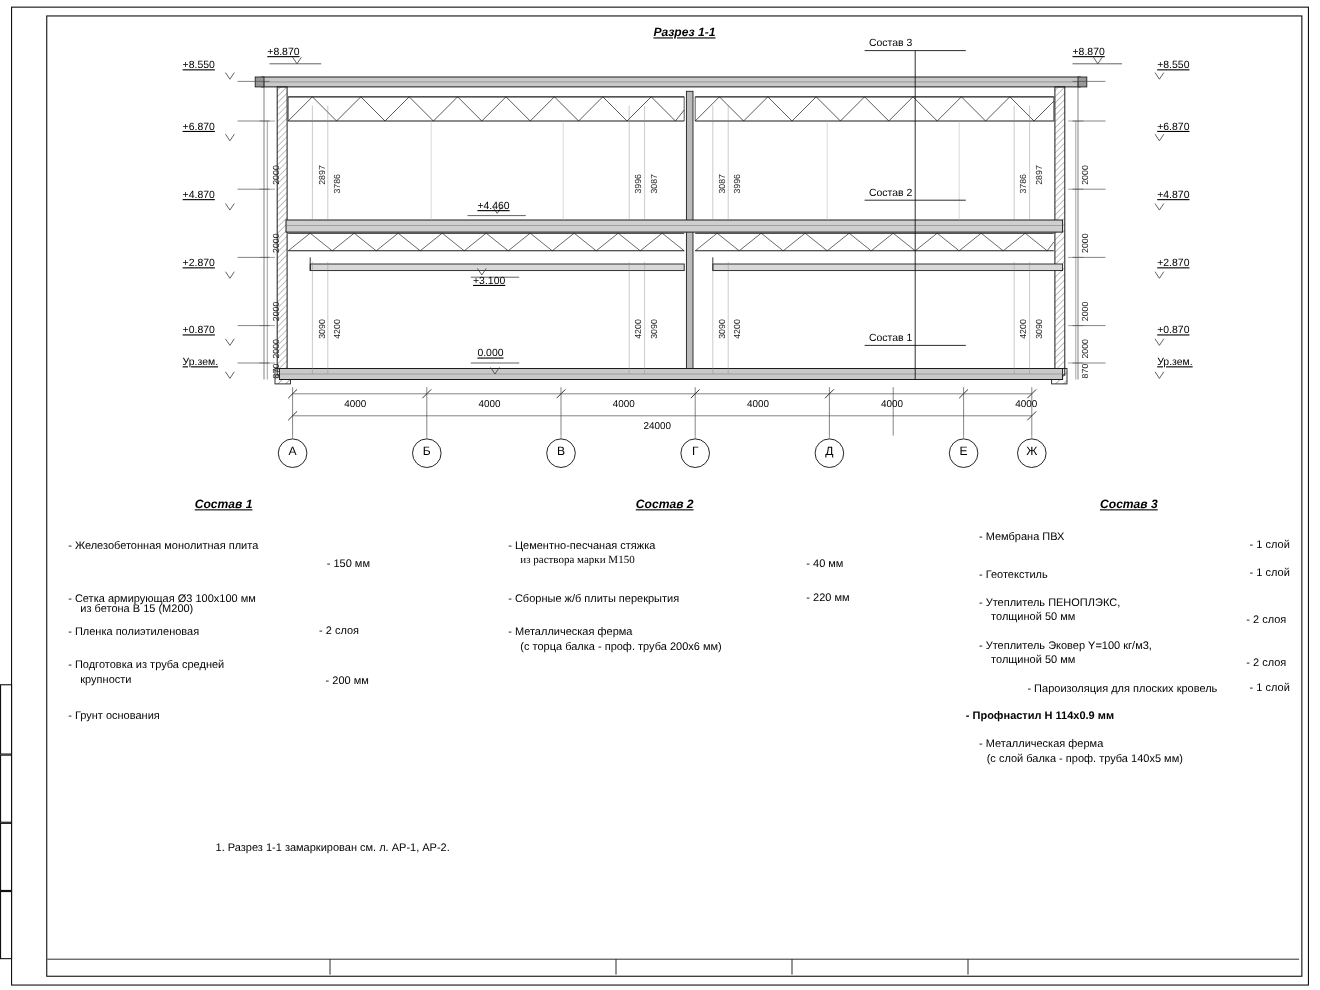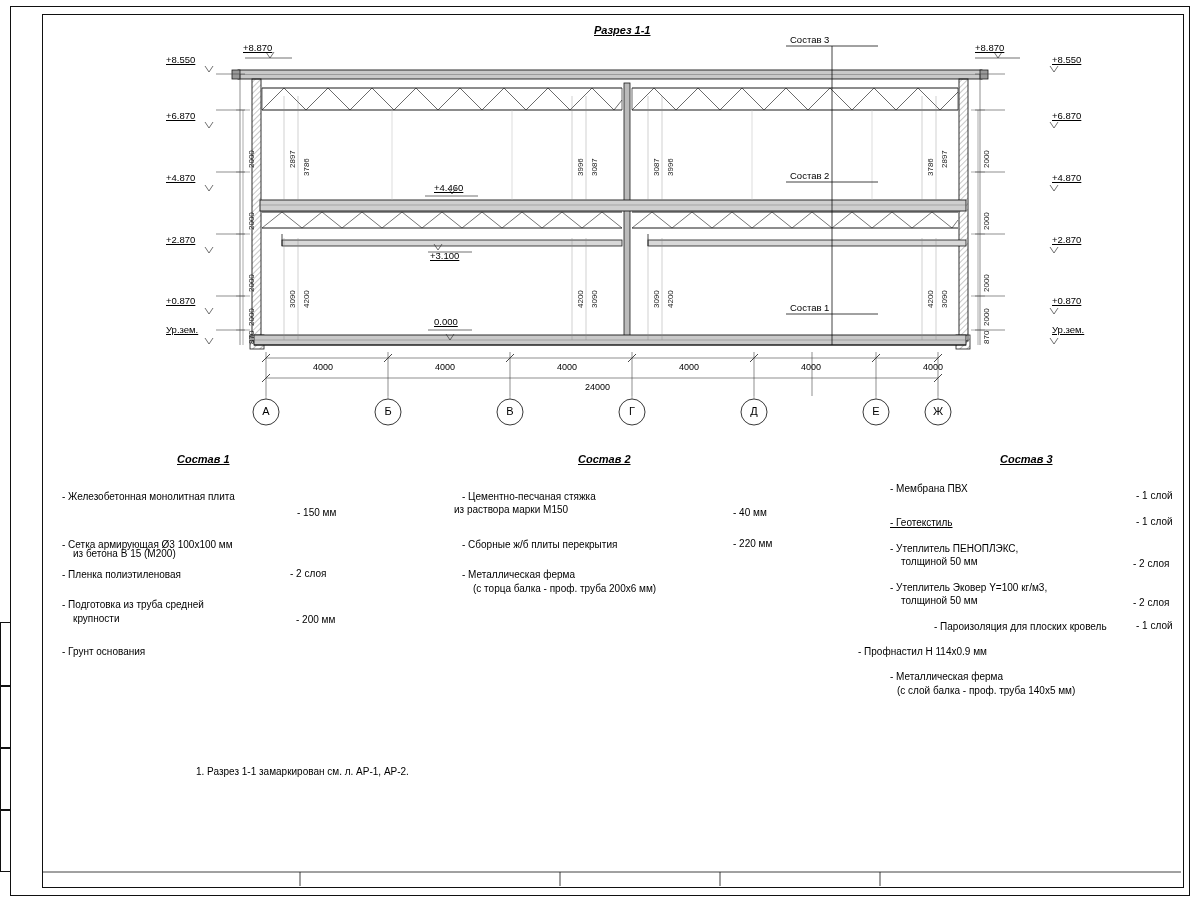--- a/index.html
+++ b/index.html
@@ -403,49 +403,49 @@
 
   <div class="comp-item" style="left:62px;top:598px;">- Подготовка из труба средней</div>
   <div class="comp-item" style="left:73px;top:612px;text-align:center;">крупности</div>
   <div class="comp-val" style="left:296px;top:614px;">- 200 мм</div>
 
   <div class="comp-item" style="left:62px;top:645px;">- Грунт основания</div>
 
   <div class="composition-title" style="left:578px;top:453px;">Состав 2</div>
 
   <div class="comp-item" style="left:462px;top:490px;">- Цементно-песчаная стяжка</div>
-  <div class="comp-item" style="left:454px;top:503px;">из раствора марки М150</div>
+  <div class="comp-item" style="left:473px;top:503px;font-family:Liberation Serif, serif;">из раствора марки М150</div>
   <div class="comp-val" style="left:733px;top:507px;">- 40 мм</div>
 
   <div class="comp-item" style="left:462px;top:538px;">- Сборные ж/б плиты перекрытия</div>
   <div class="comp-val" style="left:733px;top:538px;">- 220 мм</div>
 
   <div class="comp-item" style="left:462px;top:568px;">- Металлическая ферма</div>
   <div class="comp-item" style="left:473px;top:582px;">(с торца балка - проф. труба 200х6 мм)</div>
 
   <div class="composition-title" style="left:1000px;top:453px;">Состав 3</div>
 
   <div class="comp-item" style="left:890px;top:482px;">- Мембрана ПВХ</div>
   <div class="comp-val" style="left:1136px;top:490px;">- 1 слой</div>
 
-  <div class="comp-item" style="left:890px;top:516px;text-decoration:underline;">- Геотекстиль</div>
+  <div class="comp-item" style="left:890px;top:516px;">- Геотекстиль</div>
   <div class="comp-val" style="left:1136px;top:516px;">- 1 слой</div>
 
   <div class="comp-item" style="left:890px;top:542px;">- Утеплитель ПЕНОПЛЭКС,</div>
   <div class="comp-item" style="left:901px;top:555px;">толщиной 50 мм</div>
   <div class="comp-val" style="left:1133px;top:558px;">- 2 слоя</div>
 
   <div class="comp-item" style="left:890px;top:581px;">- Утеплитель Эковер Y=100 кг/м3,</div>
   <div class="comp-item" style="left:901px;top:594px;">толщиной 50 мм</div>
   <div class="comp-val" style="left:1133px;top:597px;">- 2 слоя</div>
 
   <div class="comp-item" style="left:890px;top:620px;margin-left:44px;">- Пароизоляция для плоских кровель</div>
   <div class="comp-val" style="left:1136px;top:620px;">- 1 слой</div>
 
-  <div class="comp-item" style="left:858px;top:645px;">- Профнастил Н 114х0.9 мм</div>
+  <div class="comp-item" style="left:878px;top:645px;font-weight:bold;">- Профнастил Н 114х0.9 мм</div>
 
   <div class="comp-item" style="left:890px;top:670px;">- Металлическая ферма</div>
   <div class="comp-item" style="left:897px;top:684px;">(с слой балка - проф. труба 140х5 мм)</div>
 
   <div class="note" style="left:196px;top:766px;">1. Разрез 1-1 замаркирован см. л. АР-1, АР-2.</div>
 
   <svg width="1200" height="900">
     <g stroke="#111" stroke-width="0.8">
       <line x1="43" y1="872" x2="1181" y2="872"></line>
       <line x1="300" y1="872" x2="300" y2="886"></line>

